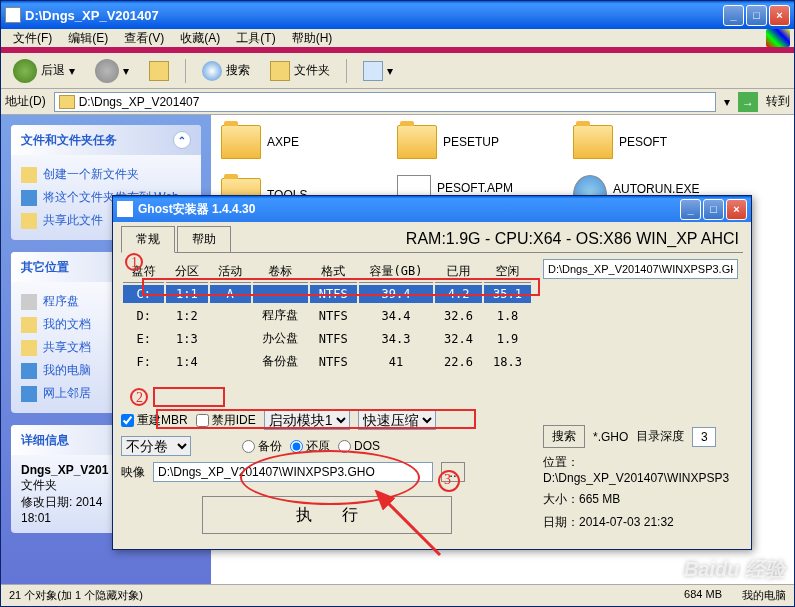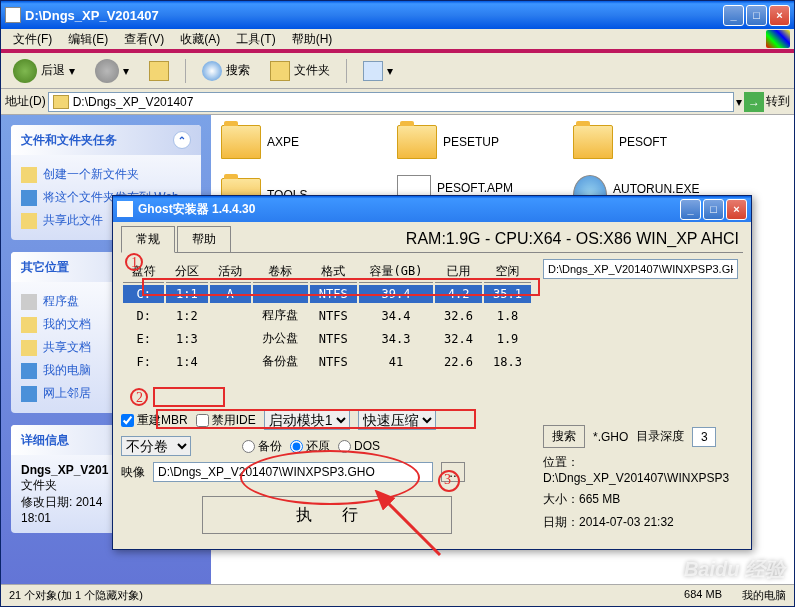--- a/index.html
+++ b/index.html
@@ -7,35 +7,35 @@
     
     
     .explorer { width: 795px; height: 607px; background: #ece9d8; border: 1px solid #0a246a; }
     .titlebar { height: 28px; background: linear-gradient(to bottom, #0058e1, #3d95ff 10%, #2b7def 50%, #0054e3); display: flex; align-items: center; padding: 0 4px; color: white; }
     .titlebar-icon { width: 16px; height: 16px; background: #fff; margin-right: 4px; border: 1px solid #888; }
     .titlebar-text { flex: 1; font-weight: bold; font-size: 13px; }
     .titlebar-btns { display: flex; gap: 2px; }
     .titlebar-btn { width: 21px; height: 21px; background: linear-gradient(to bottom, #7ba4e0, #3874c9); border: 1px solid #fff; border-radius: 3px; display: flex; align-items: center; justify-content: center; color: white; font-weight: bold; font-size: 11px; cursor: pointer; }
     .titlebar-btn.close { background: linear-gradient(to bottom, #e67a6d, #d6432e); }
     
-    .menubar { height: 24px; background: #ece9d8; display: flex; align-items: center; padding: 0 4px; border-bottom: 4px solid #be185d; }
+    .menubar { height: 24px; background: #ece9d8; display: flex; align-items: center; padding: 0 4px; border-bottom: 6px solid #be185d; }
     .menubar span { padding: 2px 8px; cursor: pointer; }
     .menubar .xp-logo { margin-left: auto; width: 24px; height: 18px; background: linear-gradient(45deg, #f00, #0f0, #00f, #ff0); border-radius: 2px; }
     
     .toolbar { height: 36px; background: #ece9d8; display: flex; align-items: center; padding: 0 4px; border-bottom: 1px solid #aaa; gap: 4px; }
     .tb-btn { padding: 4px 8px; display: flex; align-items: center; gap: 4px; cursor: pointer; border-radius: 3px; }
     .tb-icon { width: 24px; height: 24px; border-radius: 50%; display: inline-block; }
     .tb-back { background: radial-gradient(#7fb850, #4a8020); }
     .tb-fwd { background: radial-gradient(#b8b8b8, #888); }
     .tb-up { width: 20px; height: 20px; background: #f3d673; border: 1px solid #b89b3e; }
     .tb-sep { width: 1px; height: 24px; background: #aaa; margin: 0 4px; }
     .tb-search { width: 20px; height: 20px; background: radial-gradient(#fff, #4a90d9); border-radius: 50%; }
     .tb-folders { width: 20px; height: 20px; background: #f3d673; border: 1px solid #b89b3e; }
     
-    .addressbar { height: 26px; background: #ece9d8; display: flex; align-items: center; padding: 0 4px; border-bottom: 1px solid #aaa; gap: 2px; }
+    .addressbar { height: 26px; background: #ece9d8; display: flex; align-items: center; padding: 0 4px; border-bottom: 1px solid #aaa; gap: 8px; }
     .addr-input { flex: 1; height: 20px; border: 1px solid #7f9db9; background: white; display: flex; align-items: center; padding: 0 4px; gap: 4px; }
     .addr-folder-icon { width: 16px; height: 14px; background: #f3d673; border: 1px solid #b89b3e; }
     .go-btn { width: 20px; height: 20px; background: #4caf50; color: white; display: flex; align-items: center; justify-content: center; cursor: pointer; }
     
     .content { display: flex; height: calc(100% - 136px); }
     .sidebar { width: 210px; background: linear-gradient(to bottom, #7ba2e7, #6375d6); padding: 10px; overflow: hidden; }
     .side-panel { background: linear-gradient(to bottom, #fff, #d6dff7); border-radius: 4px; margin-bottom: 12px; overflow: hidden; }
     .side-header { background: linear-gradient(to right, #fff, #c7d3f1); padding: 6px 10px; font-weight: bold; color: #265dce; display: flex; justify-content: space-between; align-items: center; }
     .side-collapse { width: 18px; height: 18px; border: 1px solid #a8c0e8; border-radius: 50%; background: #fff; display: flex; align-items: center; justify-content: center; color: #265dce; font-size: 10px; cursor: pointer; }
     .side-body { padding: 8px 10px; }

